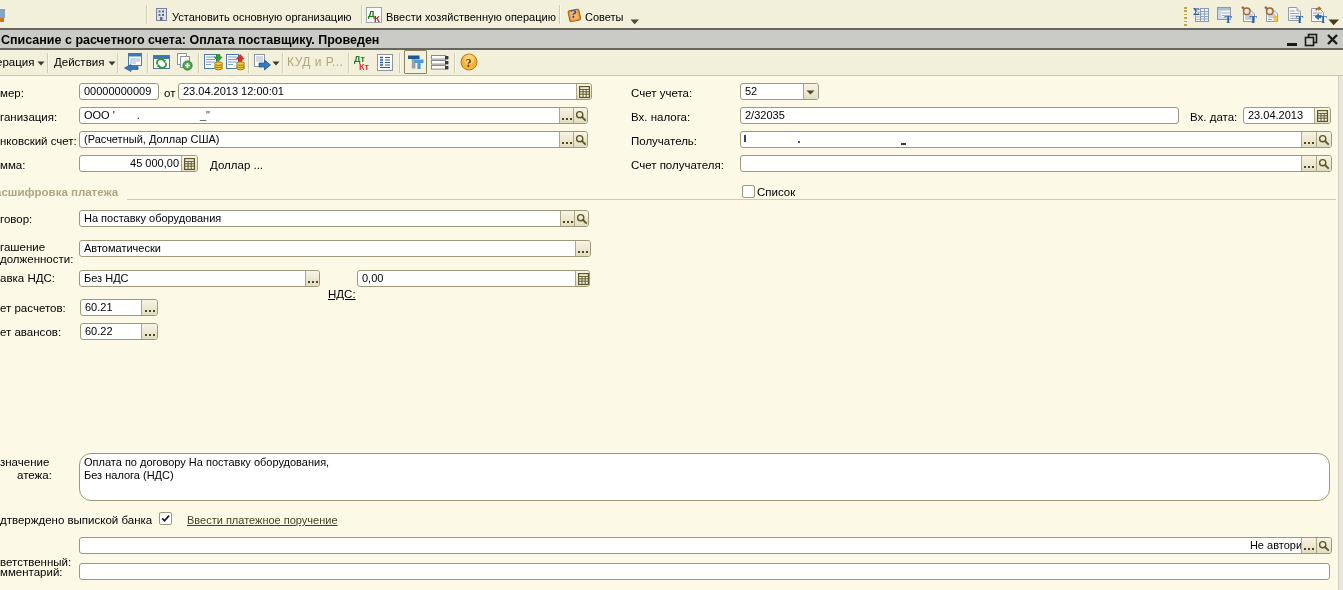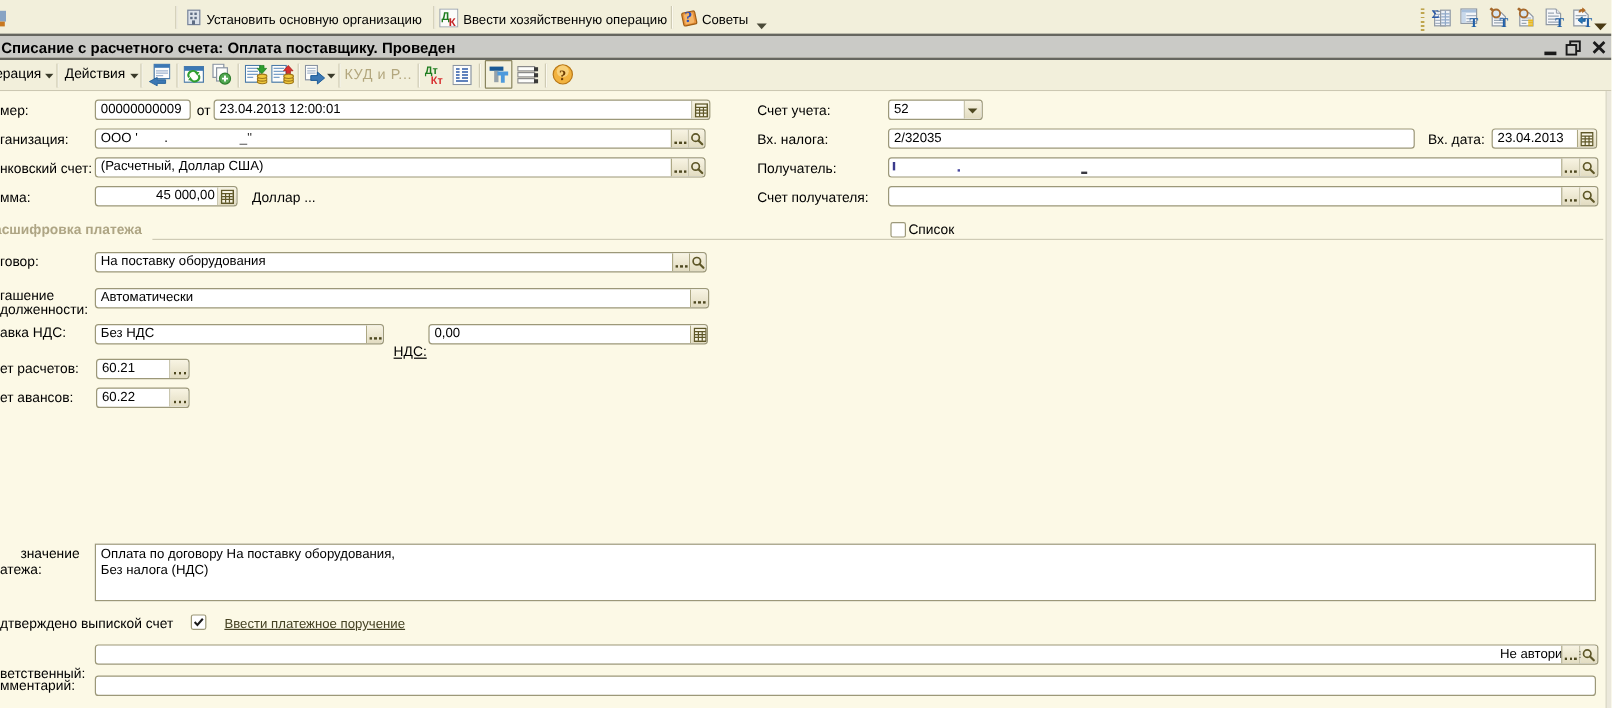--- a/index.html
+++ b/index.html
@@ -237,23 +237,23 @@
   <div class="lbl" style="left:0;top:87px;">мер:</div>
   <div class="lbl" style="left:0;top:111px;">ганизация:</div>
   <div class="lbl" style="left:0;top:135px;">нковский счет:</div>
   <div class="lbl" style="left:0;top:159px;">мма:</div>
   <div class="lbl" style="left:0;top:213px;">говор:</div>
   <div class="lbl" style="left:0;top:241px;">гашение</div>
   <div class="lbl" style="left:0;top:253px;">долженности:</div>
   <div class="lbl" style="left:0;top:272px;">авка НДС:</div>
   <div class="lbl" style="left:0;top:302px;">ет расчетов:</div>
   <div class="lbl" style="left:0;top:326px;">ет авансов:</div>
-  <div class="lbl" style="left:0;top:456px;padding-left:17px;">значение</div>
-  <div class="lbl" style="left:0;top:469px;">атежа:</div>
-  <div class="lbl" style="left:0;top:514px;">дтверждено выпиской счет</div>
+  <div class="lbl" style="left:0;top:456px;">значение</div>
+  <div class="lbl" style="left:17px;top:469px;">атежа:</div>
+  <div class="lbl" style="left:0;top:514px;">дтверждено выпиской банка</div>
   <div class="lbl" style="left:0;top:556px;">ветственный:</div>
   <div class="lbl" style="left:0;top:566px;">мментарий:</div>
 
   <div class="lbl" style="left:631px;top:87px;">Счет учета:</div>
   <div class="lbl" style="left:631px;top:111px;">Вх. налога:</div>
   <div class="lbl" style="left:631px;top:135px;">Получатель:</div>
   <div class="lbl" style="left:631px;top:159px;">Счет получателя:</div>
   <div class="lbl" style="left:1190px;top:111px;">Вх. дата:</div>
   <div class="lbl" style="left:164px;top:87px;">от</div>
   <div class="lbl" style="left:210px;top:159px;">Доллар ...</div>
@@ -385,21 +385,21 @@
     <div class="fb fbr" style="width:16px;right:0;">
         <div class="dots"></div>
       </div>
   </div>
   <div class="f" style="left:80px;top:323px;width:78px;">60.22
     <div class="fb fbr" style="width:16px;right:0;">
         <div class="dots"></div>
       </div>
   </div>
 
-  <div class="f" style="left:79px;top:453px;width:1251px;height:48px;border-radius:0;line-height:13px;padding-top:2px;white-space:normal;">Оплата по договору На поставку оборудования,<br>Без налога (НДС)</div>
+  <div class="f" style="left:79px;top:453px;width:1251px;height:48px;border-radius:12px;line-height:13px;padding-top:2px;white-space:normal;">Оплата по договору На поставку оборудования,<br>Без налога (НДС)</div>
 
   <div class="cb" style="left:159px;top:512px;">
       <svg style="position:absolute;left:0px;top:0px;" width="11" height="11" viewBox="0 0 11 11">
         <path d="M2.2 5.4 L4.5 7.8 L9 2.6" fill="none" stroke="#1A1A1A" stroke-width="1.7"></path>
       </svg>
     </div>
   <div class="lbl" style="left:187px;top:514px;text-decoration:underline;color:#454223;font-size:11px;">Ввести платежное поручение</div>
 
   <div class="f" style="left:79px;top:537px;width:1253px;text-align:right;">Не авторизован
     <div class="fb" style="width:15px;right:15px;">

